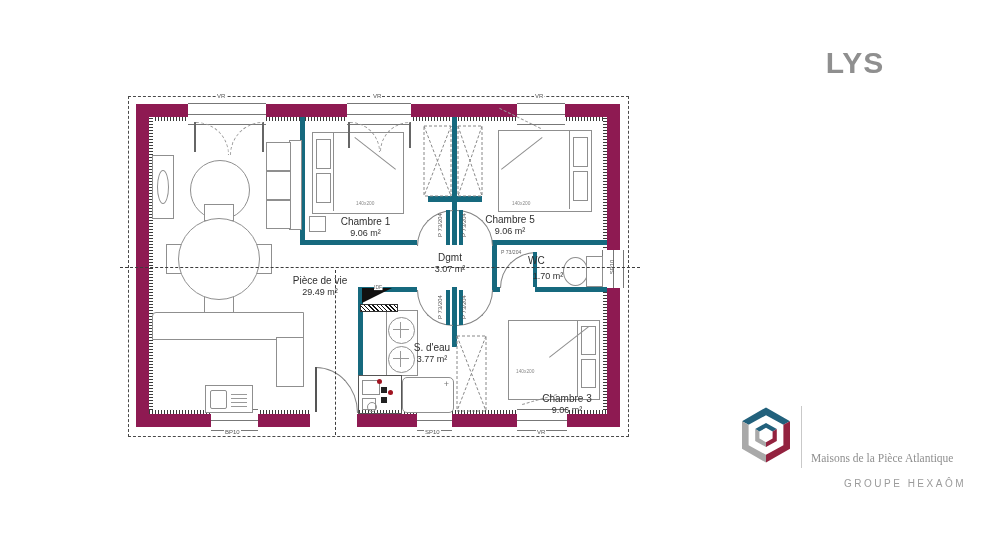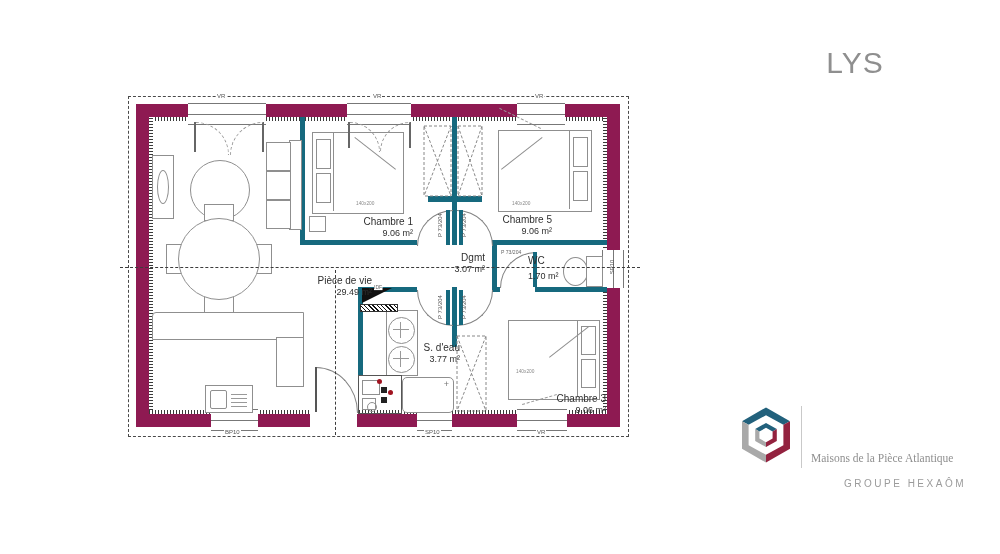--- a/index.html
+++ b/index.html
@@ -20,21 +20,21 @@
   .winv .midv{position:absolute;top:0;bottom:0;left:50%;width:1px;background:#777;}
   
   .f{position:absolute;border:1px solid #8f8f8f;background:#fff;}
   .nf{position:absolute;border:1px solid #8f8f8f;background:transparent;}
   
   .arc{position:absolute;}
   
   .dash-h{position:absolute;border-top:1px dashed #3c3c3c;height:0;}
   .dash-v{position:absolute;border-left:1px dashed #3c3c3c;width:0;}
   
-  .room{position:absolute;text-align:right;line-height:1.15;}
+  .room{position:absolute;text-align:center;line-height:1.15;}
   .room .nm{font-size:10px;color:#2f2f2f;}
   .room .ar{font-size:9px;color:#2f2f2f;}
   .tiny{position:absolute;font-size:6px;color:#555;background:#fff;padding:0 1px;white-space:nowrap;}
   .tiny2{position:absolute;font-size:6px;color:#666;transform:scale(.85);transform-origin:left top;white-space:nowrap;}
   .vlabel{position:absolute;font-size:6px;color:#555;white-space:nowrap;transform:rotate(-90deg);transform-origin:center;}
   .bedlbl{position:absolute;font-size:6px;color:#8a8a8a;transform:scale(.8);transform-origin:left top;white-space:nowrap;}
   
   .serif{font-family:"Liberation Serif",serif;}
 </style>
 </head>
@@ -218,23 +218,23 @@
   <div class="room" style="left:468px;top:214px;width:84px;">
     <div class="nm">Chambre 5</div>
     <div class="ar">9.06 m²</div>
   </div>
   <div class="room" style="left:415px;top:252px;width:70px;">
     <div class="nm">Dgmt</div>
     <div class="ar">3.07 m²</div>
   </div>
   <div class="room" style="left:528px;top:255px;width:40px;text-align:left;">
     <div class="nm">WC</div>
-    <div class="ar" style="padding-top:4px;">1.70 m²</div>
-  </div>
-  <div class="room" style="left:284px;top:275px;width:88px;">
+    <div class="ar" style="padding-top:4px;text-align:center;">1.70 m²</div>
+  </div>
+  <div class="room" style="left:276px;top:275px;width:88px;">
     <div class="nm">Pièce de vie</div>
     <div class="ar">29.49 m²</div>
   </div>
   <div class="room" style="left:404px;top:342px;width:56px;">
     <div class="nm">S. d'eau</div>
     <div class="ar">3.77 m²</div>
   </div>
   <div class="room" style="left:528px;top:379px;width:78px;margin-top:14px;">
     <div class="nm">Chambre 3</div>
     <div class="ar">9.06 m²</div>
@@ -253,21 +253,21 @@
   <div class="vlabel" style="left:605px;top:264px;">SP10</div>
 
   <div class="vlabel" style="left:428px;top:222px;">P 73/204</div>
   <div class="vlabel" style="left:452px;top:222px;">P 73/204</div>
   <div class="vlabel" style="left:428px;top:304px;">P 73/204</div>
   <div class="vlabel" style="left:452px;top:304px;">P 73/204</div>
   <div class="tiny2" style="left:501px;top:250px;">P 73/204</div>
 
   <div class="tiny2" style="left:374px;top:285px;background:#fff;">IDF</div>
 
-  <div class="abs" style="left:800px;top:46px;width:110px;text-align:center;font-size:30px;font-weight:400;color:#8f8f8f;letter-spacing:1px;">LYS</div>
+  <div class="abs" style="left:800px;top:46px;width:110px;text-align:center;font-size:30px;font-weight:700;color:#8f8f8f;letter-spacing:1px;">LYS</div>
 
   <div class="abs" style="left:730px;top:400px;width:240px;height:100px;">
     <svg style="position:absolute;left:6px;top:5px;" width="60" height="66" viewBox="0 0 100 110">
       <polygon points="10,27 50,4 90,27 79,33 50,17 21,33" fill="#22617c"></polygon>
       <polygon points="90,27 90,73 50,96 50,83 79,67 79,33" fill="#93223f"></polygon>
       <polygon points="50,96 10,73 10,27 21,33 21,67 50,83" fill="#a9a9a9"></polygon>
       <polygon points="32,40 50,30 68,40 61,44 50,38 39,44" fill="#22617c"></polygon>
       <polygon points="68,40 68,60 50,70 50,62 61,56 61,44" fill="#93223f"></polygon>
       <polygon points="50,70 32,60 32,40 39,44 39,56 50,62" fill="#a9a9a9"></polygon>
     </svg>

